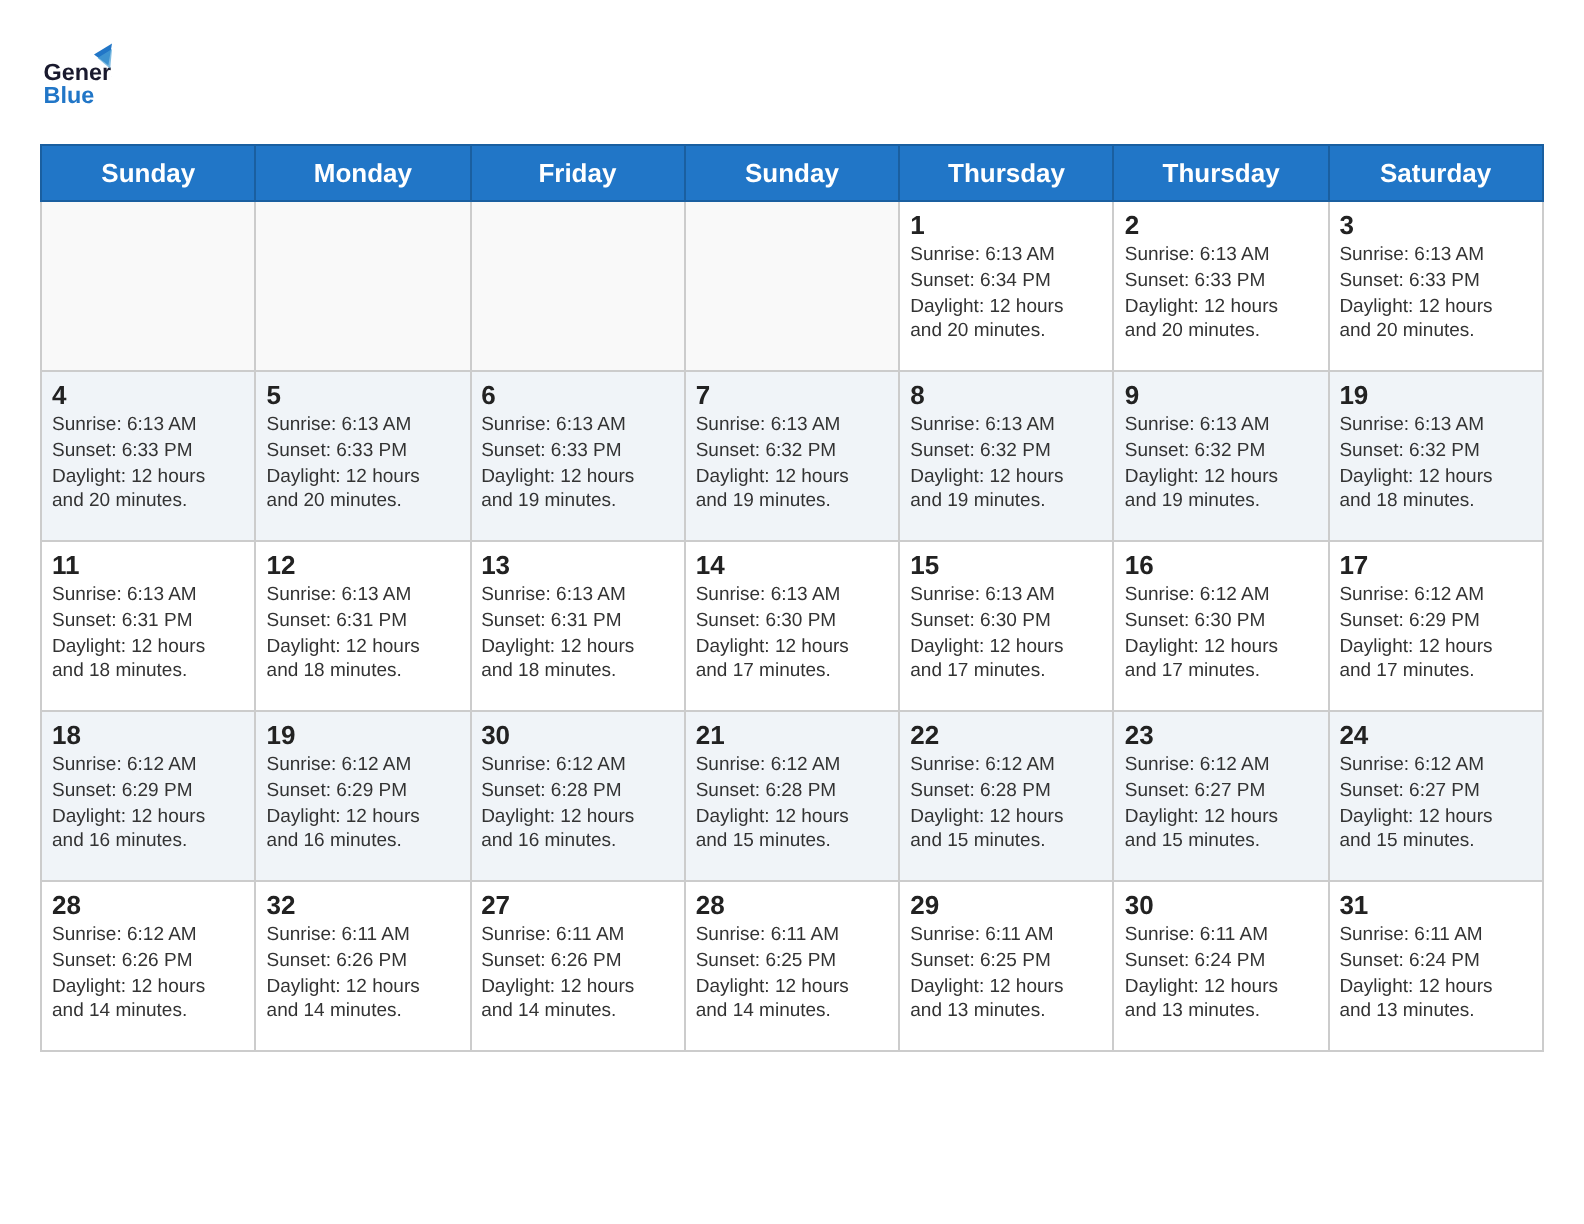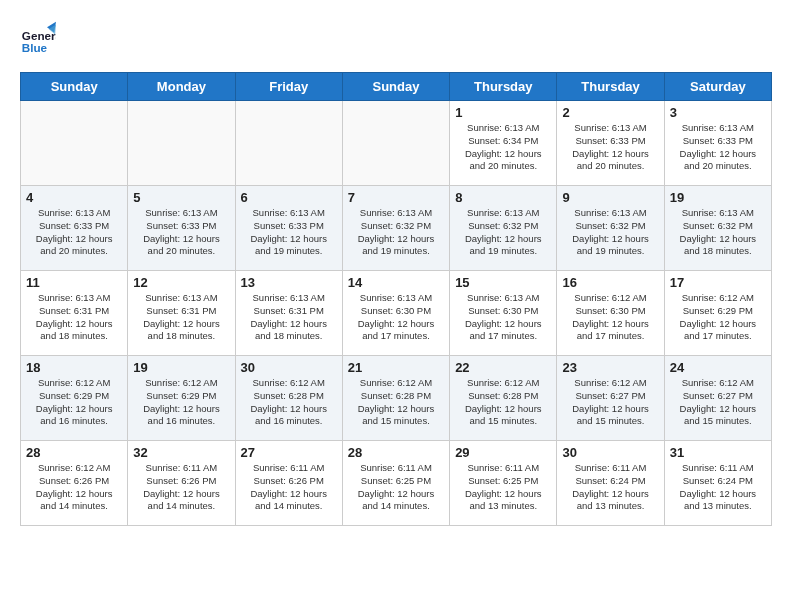--- a/index.html
+++ b/index.html
@@ -64,21 +64,20 @@
     .day-num {
       font-size: 13px;
       font-weight: bold;
       color: #222;
       margin-bottom: 2px;
     }
     .day-info {
       font-size: 9.5px;
       color: #333;
       line-height: 1.35;
-      text-align: center;
     }
     .alt-row td {
       background: #f0f4f8;
     }
   </style>
 </head>
 <body>
 
 <div class="header">
   <div class="logo">

